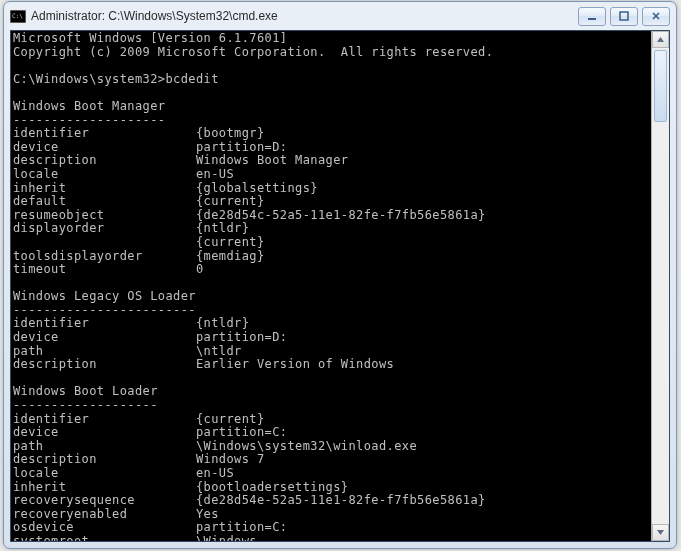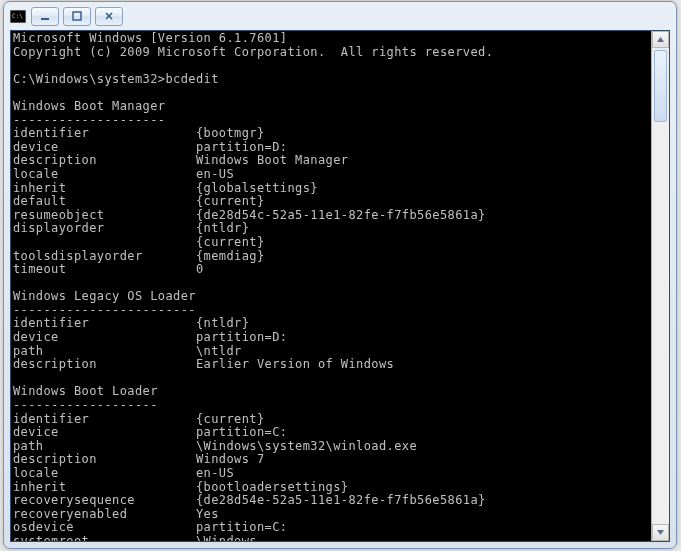--- a/index.html
+++ b/index.html
@@ -117,20 +117,21 @@
 
 <div class="window">
 
   <div class="titlebar">
     <span class="title-icon">
       <svg width="16" height="13" viewBox="0 0 16 13">
         <rect x="0" y="0" width="16" height="13" fill="#000" stroke="#aaa" stroke-width="1"></rect>
         <text x="2" y="8" font-size="6" fill="#c0c0c0" font-family="monospace">C:\</text>
       </svg>
     </span>
+    <span class="title-text">Administrator: C:\Windows\System32\cmd.exe</span>
     <div class="win-buttons">
       <div class="win-btn">
         <svg width="10" height="10">
             <rect x="1" y="7" width="8" height="2" fill="#3a5e88"></rect>
           </svg>
       </div>
       <div class="win-btn">
         <svg width="10" height="10">
             <rect x="1" y="1" width="8" height="8" fill="none" stroke="#3a5e88" stroke-width="1.5"></rect>
           </svg>

